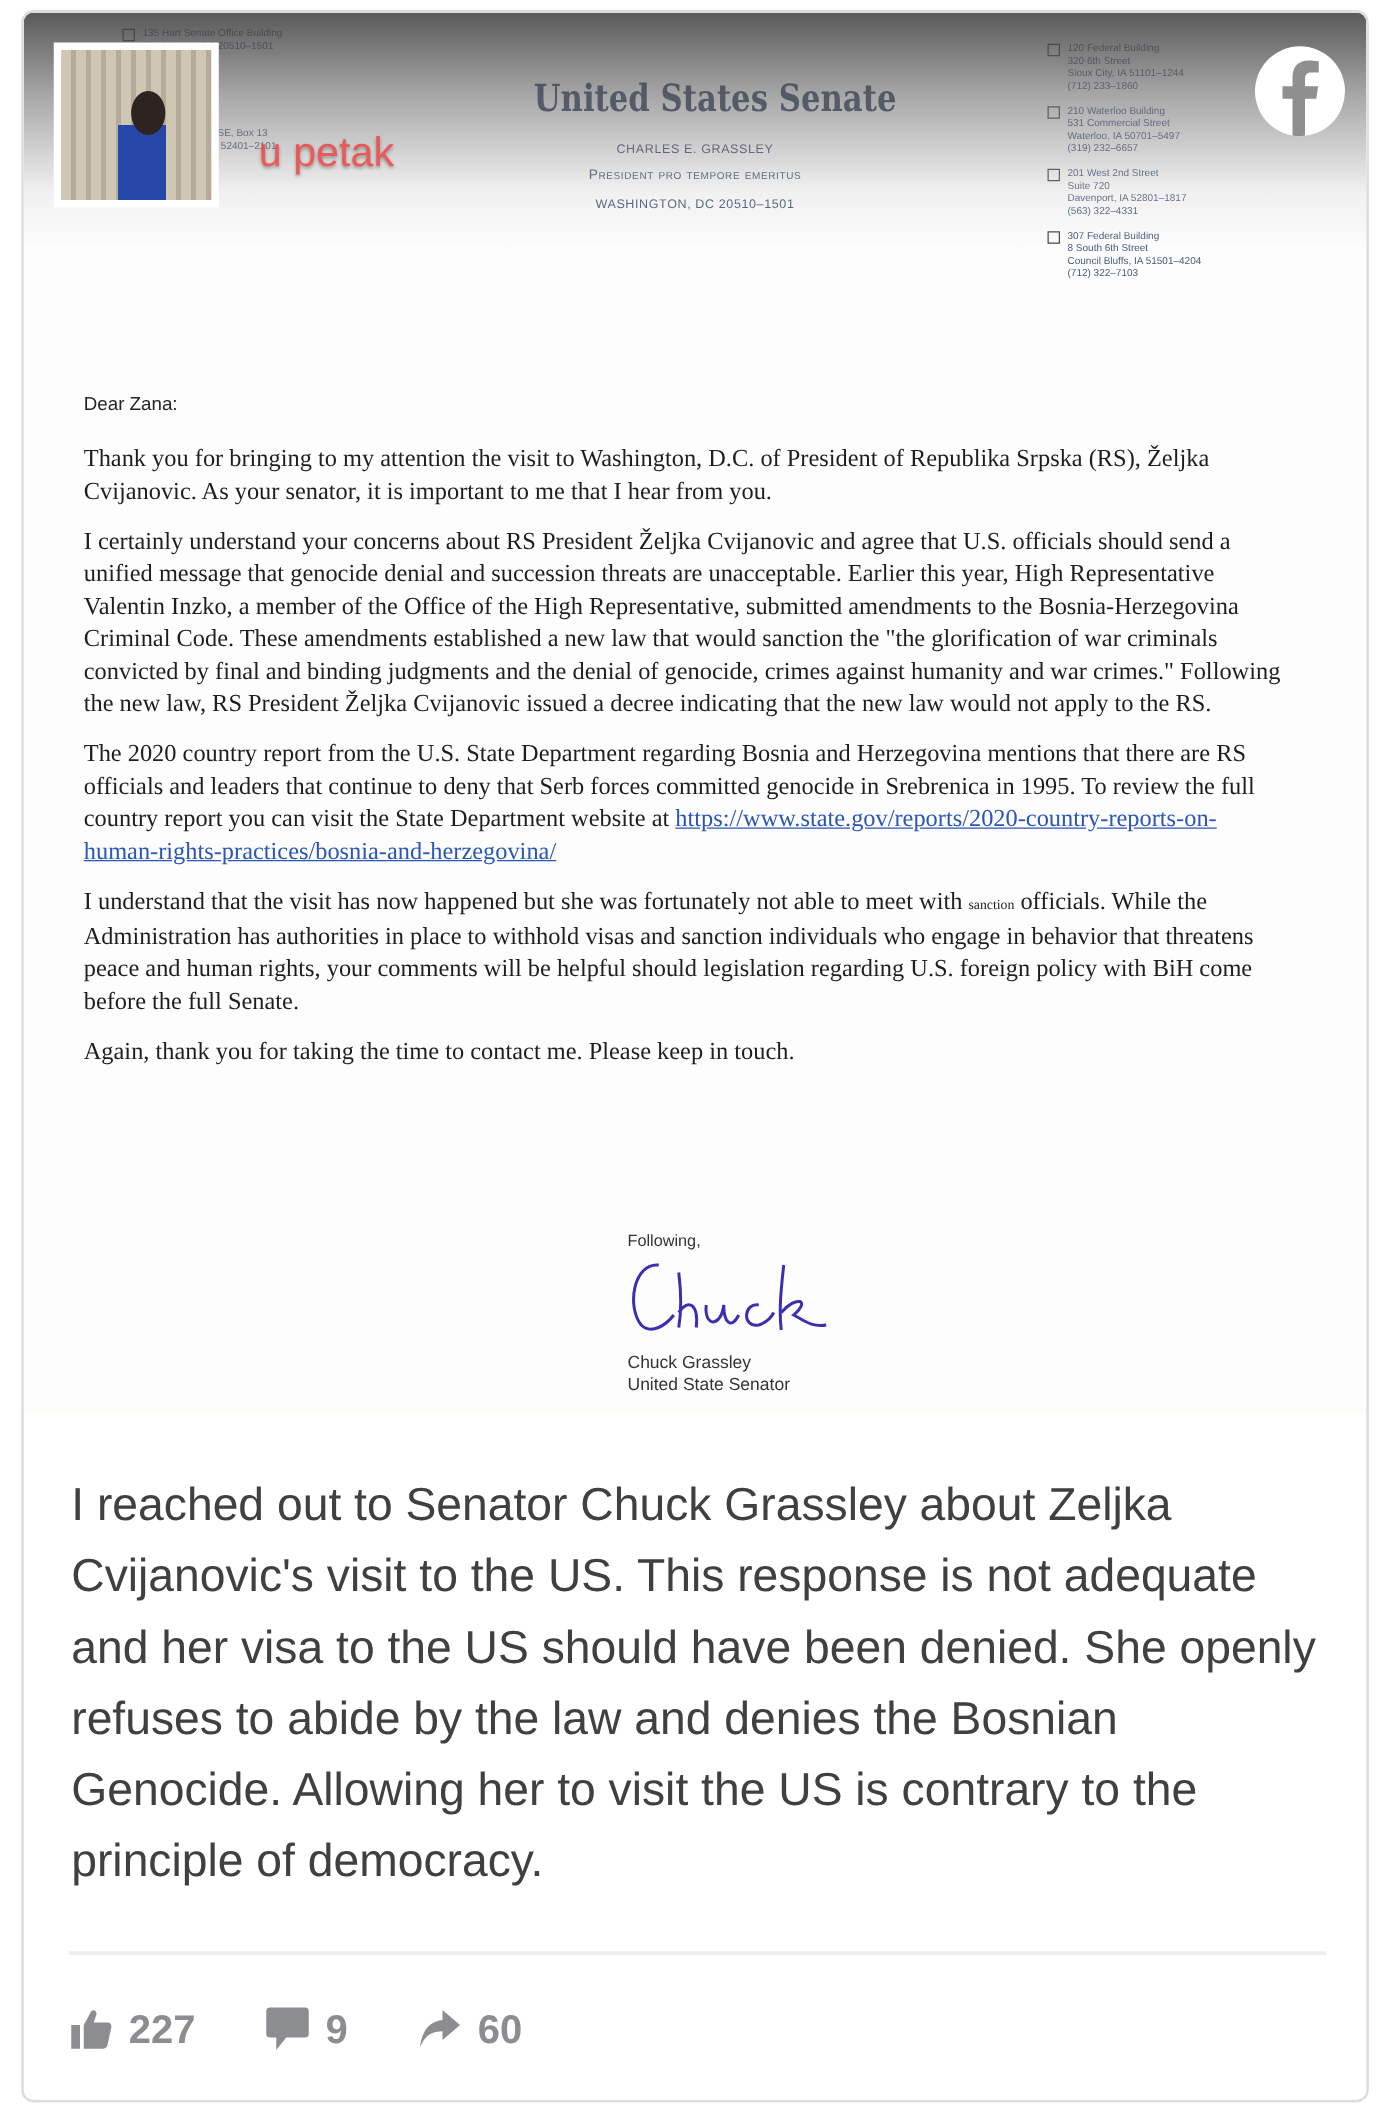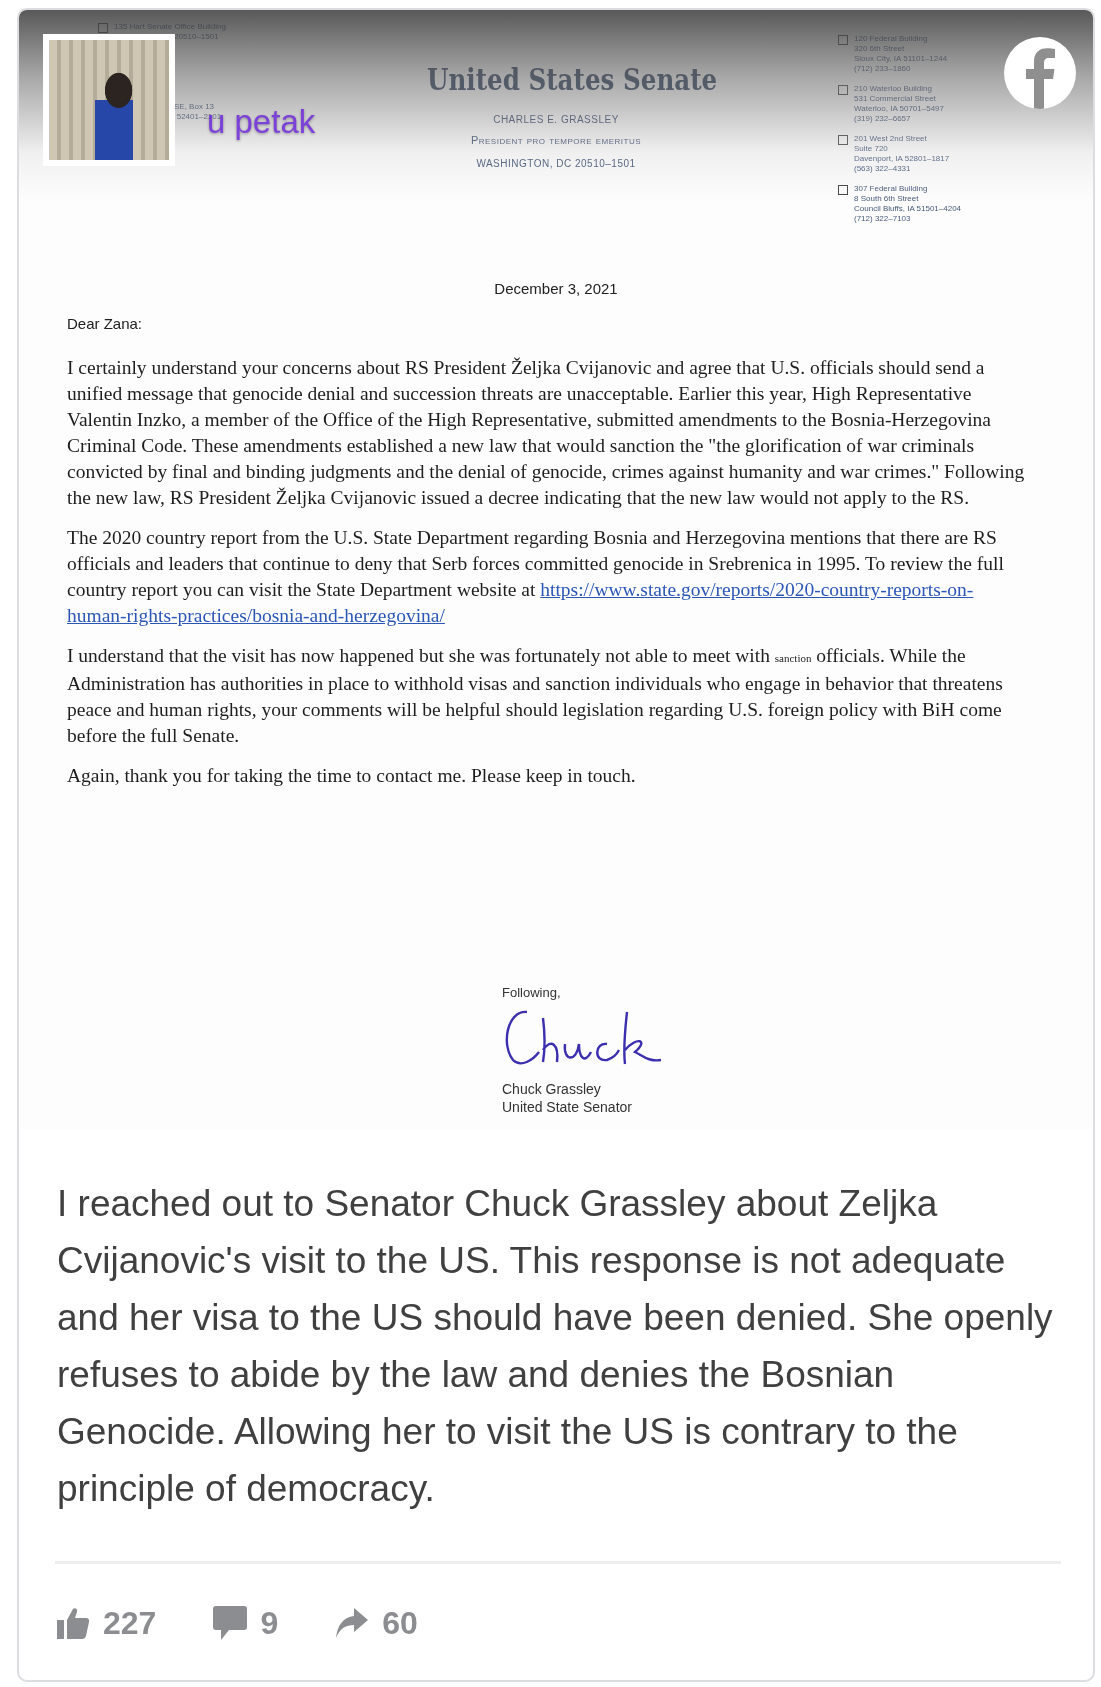--- a/index.html
+++ b/index.html
@@ -58,21 +58,21 @@
       linear-gradient(to right, transparent 38%, #2647a8 38% 70%, transparent 70%) 0 60px / 100% 60px no-repeat,
       repeating-linear-gradient(to right, #cfc7b4 0 8px, #b4ac98 8px 12px),
       linear-gradient(to bottom, #d8dde2, #b8b09c);
     background-blend-mode: normal;
   }
   .author-name {
     position: absolute; left: 187px; top: 44px; font-size: 37px; font-weight: bold; color: #fff; z-index: 5;
     text-shadow: 0 1px 4px rgba(0,0,0,0.55); white-space: nowrap;
   }
   .post-time {
-    position: absolute; left: 188px; top: 93px; font-size: 33px; color: #6d28d9; z-index: 5; opacity: 0.85;
+    position: absolute; left: 188px; top: 93px; font-size: 33px; color: #ef4444; z-index: 5; opacity: 0.85;
     text-shadow: 0 1px 3px rgba(0,0,0,0.4);
   }
   .fb-icon {
     position: absolute; left: 985px; top: 27px; width: 72px; height: 72px; border-radius: 50%; background: #fff; z-index: 5; overflow: hidden;
   }
 
   
   .caption {
     position: absolute; left: 38px; top: 1165px; width: 1000px;
     font-family: "Liberation Sans", sans-serif; font-size: 37px; line-height: 57px; color: #404040;
@@ -140,24 +140,24 @@
       </div>
       <div class="addr-block">
         <span class="box"></span>
         <div>307 Federal Building</div>
         <div>8 South 6th Street</div>
         <div>Council Bluffs, IA 51501–4204</div>
         <div>(712) 322–7103</div>
       </div>
     </div>
 
-    <div class="date">December 3, 2021</div>
     <div class="salutation">Dear Zana:</div>
 
     <div class="body-text">
+      <p>Thank you for bringing to my attention the visit to Washington, D.C. of President of Republika Srpska (RS), Željka Cvijanovic. As your senator, it is important to me that I hear from you.</p>
       <p>I certainly understand your concerns about RS President Željka Cvijanovic and agree that U.S. officials should send a unified message that genocide denial and succession threats are unacceptable. Earlier this year, High Representative Valentin Inzko, a member of the Office of the High Representative, submitted amendments to the Bosnia-Herzegovina Criminal Code. These amendments established a new law that would sanction the "the glorification of war criminals convicted by final and binding judgments and the denial of genocide, crimes against humanity and war crimes." Following the new law, RS President Željka Cvijanovic issued a decree indicating that the new law would not apply to the RS.</p>
       <p>
         <span>The 2020 country report from the U.S. State Department regarding Bosnia and Herzegovina mentions that there are RS officials and leaders that continue to deny that Serb forces committed genocide in Srebrenica in 1995. To review the full country report you can visit the State Department website at</span>
         <a>https://www.state.gov/reports/2020-country-reports-on-human-rights-practices/bosnia-and-herzegovina/</a>
       </p>
       <p>
         <span>I understand that the visit has now happened but she was fortunately not able to meet with</span>
         <span class="tiny">sanction</span>
         <span>officials. While the Administration has authorities in place to withhold visas and sanction individuals who engage in behavior that threatens peace and human rights, your comments will be helpful should legislation regarding U.S. foreign policy with BiH come before the full Senate.</span>
       </p>

